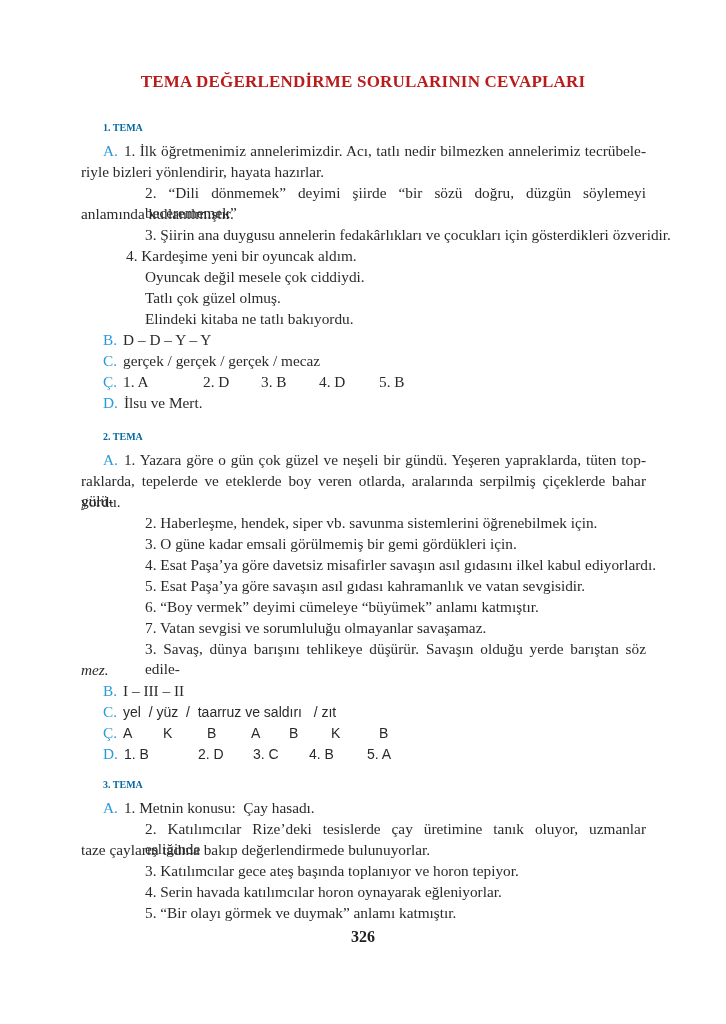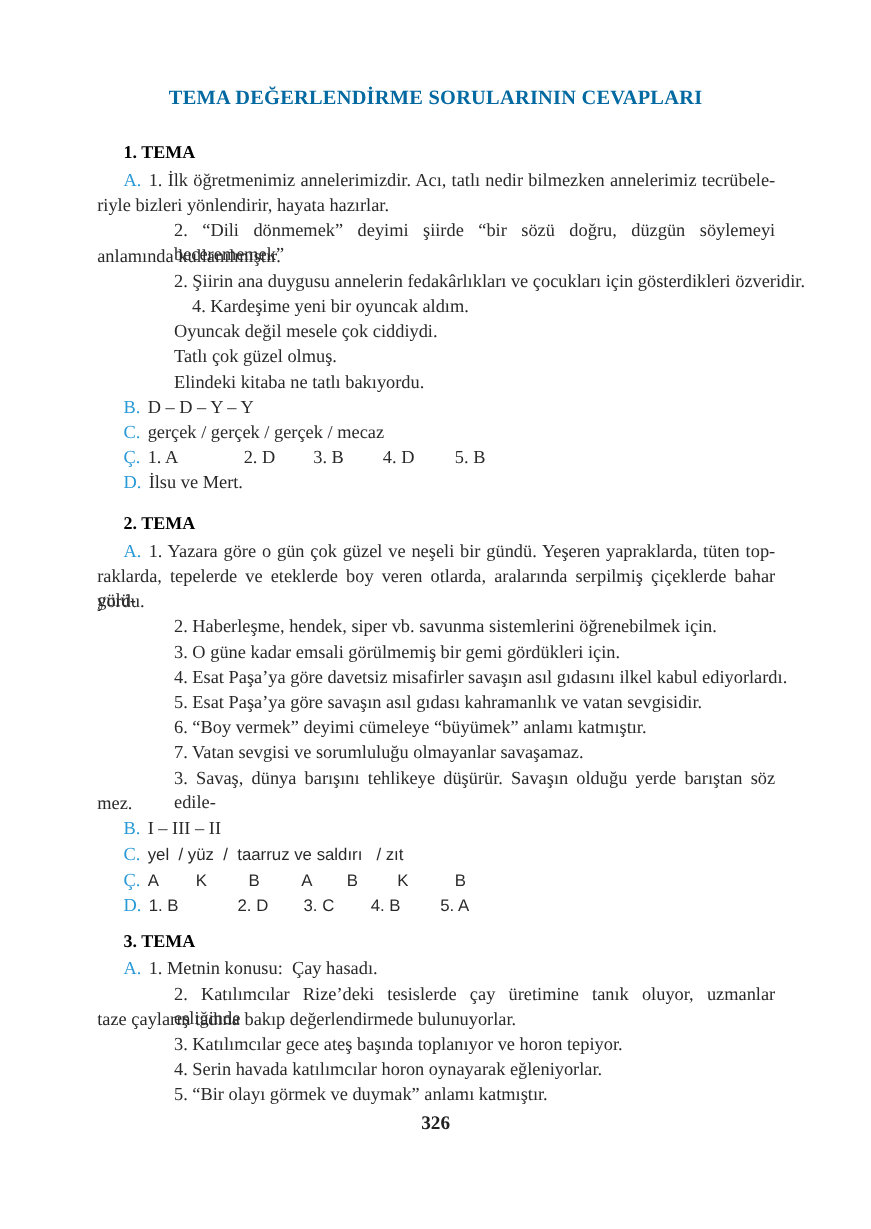--- a/index.html
+++ b/index.html
@@ -1,24 +1,24 @@
 <!DOCTYPE html>
 <html><head>
 <meta charset="utf-8">
 <style>
   html, body { margin: 0; padding: 0; background: #ffffff; }
   body { width: 726px; height: 1024px; position: relative; overflow: hidden;
          font-family: "DejaVu Serif", "Liberation Serif", serif; color: #222; }
   .page { position: absolute; left: 0; top: 0; width: 726px; height: 1024px; }
   .title { position: absolute; top: 72px; left: 0; width: 726px; text-align: center;
            font-family: "Liberation Serif", serif; font-weight: bold; font-size: 17px;
-           color: #0369a1; letter-spacing: 0.2px; }
+           color: #b91c1c; letter-spacing: 0.2px; }
   .line { position: absolute; font-family: "Liberation Serif", serif; font-size: 15.3px;
           white-space: nowrap; line-height: 20px; color: #2a2a2a; }
-  .heading { font-weight: bold; color: #000000; font-size: 15px; }
+  .heading { font-weight: bold; color: #0369a1; font-size: 10px; }
   .lbl { color: #2a9ad6; margin-right: 6px; }
   .just { text-align: justify; text-align-last: justify; white-space: normal; }
   .sans { font-family: "Liberation Sans", sans-serif; font-size: 14px; }
   .cell { display: inline-block; }
   .pageno { position: absolute; top: 928px; left: 0; width: 726px; text-align: center;
             font-family: "Liberation Serif", serif; font-weight: bold; font-size: 16px; color: #222; }
 </style>
 </head>
 <body>
 
@@ -29,23 +29,23 @@
   <div class="line heading" style="top:118px;left:103px;">1. TEMA</div>
 
   <div class="line just" style="top:141px;left:103px;width:543px;">
     <span class="lbl">A.</span><span>1. İlk öğretmenimiz annelerimizdir. Acı, tatlı nedir bilmezken annelerimiz tecrübele-</span>
   </div>
   <div class="line" style="top:162px;left:81px;">riyle bizleri yönlendirir, hayata hazırlar.</div>
 
   <div class="line just" style="top:183px;left:145px;width:501px;">2. “Dili dönmemek” deyimi şiirde “bir sözü doğru, düzgün söylemeyi becerememek”</div>
   <div class="line" style="top:204px;left:81px;">anlamında kullanılmıştır.</div>
 
-  <div class="line" style="top:225px;left:145px;">2. Şiirin ana duygusu annelerin fedakârlıkları ve çocukları için gösterdikleri özveridir.</div>
+  <div class="line" style="top:225px;left:145px;">3. Şiirin ana duygusu annelerin fedakârlıkları ve çocukları için gösterdikleri özveridir.</div>
 
-  <div class="line" style="top:246px;left:126px;margin-left:34px;">4.  Kardeşime yeni bir oyuncak aldım.</div>
+  <div class="line" style="top:246px;left:126px;">4.  Kardeşime yeni bir oyuncak aldım.</div>
   <div class="line" style="top:267px;left:145px;">Oyuncak değil mesele çok ciddiydi.</div>
   <div class="line" style="top:288px;left:145px;">Tatlı çok güzel olmuş.</div>
   <div class="line" style="top:309px;left:145px;">Elindeki kitaba ne tatlı bakıyordu.</div>
 
   <div class="line" style="top:330px;left:103px;">
     <span class="lbl">B.</span><span>D – D – Y – Y</span>
   </div>
   <div class="line" style="top:351px;left:103px;">
     <span class="lbl">C.</span><span>gerçek / gerçek / gerçek / mecaz</span>
   </div>
@@ -64,21 +64,21 @@
   <div class="line just" style="top:471px;left:81px;width:565px;">raklarda, tepelerde ve eteklerde boy veren otlarda, aralarında serpilmiş çiçeklerde bahar gülü-</div>
   <div class="line" style="top:492px;left:81px;">yordu.</div>
 
   <div class="line" style="top:513px;left:145px;">2. Haberleşme, hendek, siper vb. savunma sistemlerini öğrenebilmek için.</div>
   <div class="line" style="top:534px;left:145px;">3. O güne kadar emsali görülmemiş bir gemi gördükleri için.</div>
   <div class="line" style="top:555px;left:145px;">4. Esat Paşa’ya göre davetsiz misafirler savaşın asıl gıdasını ilkel kabul ediyorlardı.</div>
   <div class="line" style="top:576px;left:145px;">5. Esat Paşa’ya göre savaşın asıl gıdası kahramanlık ve vatan sevgisidir.</div>
   <div class="line" style="top:597px;left:145px;">6. “Boy vermek” deyimi cümeleye “büyümek” anlamı katmıştır.</div>
   <div class="line" style="top:618px;left:145px;">7. Vatan sevgisi ve sorumluluğu olmayanlar savaşamaz.</div>
   <div class="line just" style="top:639px;left:145px;width:501px;">3. Savaş, dünya barışını tehlikeye düşürür. Savaşın olduğu yerde barıştan söz edile-</div>
-  <div class="line" style="top:660px;left:81px;">mez.</div>
+  <div class="line" style="top:660px;left:81px;font-style:italic;">mez.</div>
 
   <div class="line" style="top:681px;left:103px;">
     <span class="lbl">B.</span><span>I – III – II</span>
   </div>
   <div class="line sans" style="top:723px;left:103px;">
     <span class="lbl" style="font-family:'Liberation Serif',serif;font-size:15.3px">Ç.</span><span class="cell" style="width:40px">A</span><span class="cell" style="width:44px">K</span><span class="cell" style="width:44px">B</span><span class="cell" style="width:38px">A</span><span class="cell" style="width:42px">B</span><span class="cell" style="width:48px">K</span><span class="cell">B</span>
   </div>
   <div class="line" style="top:702px;left:103px;">
     <span class="lbl">C.</span><span class="sans" style="white-space:pre">yel  / yüz  /  taarruz ve saldırı   / zıt</span>
   </div>

